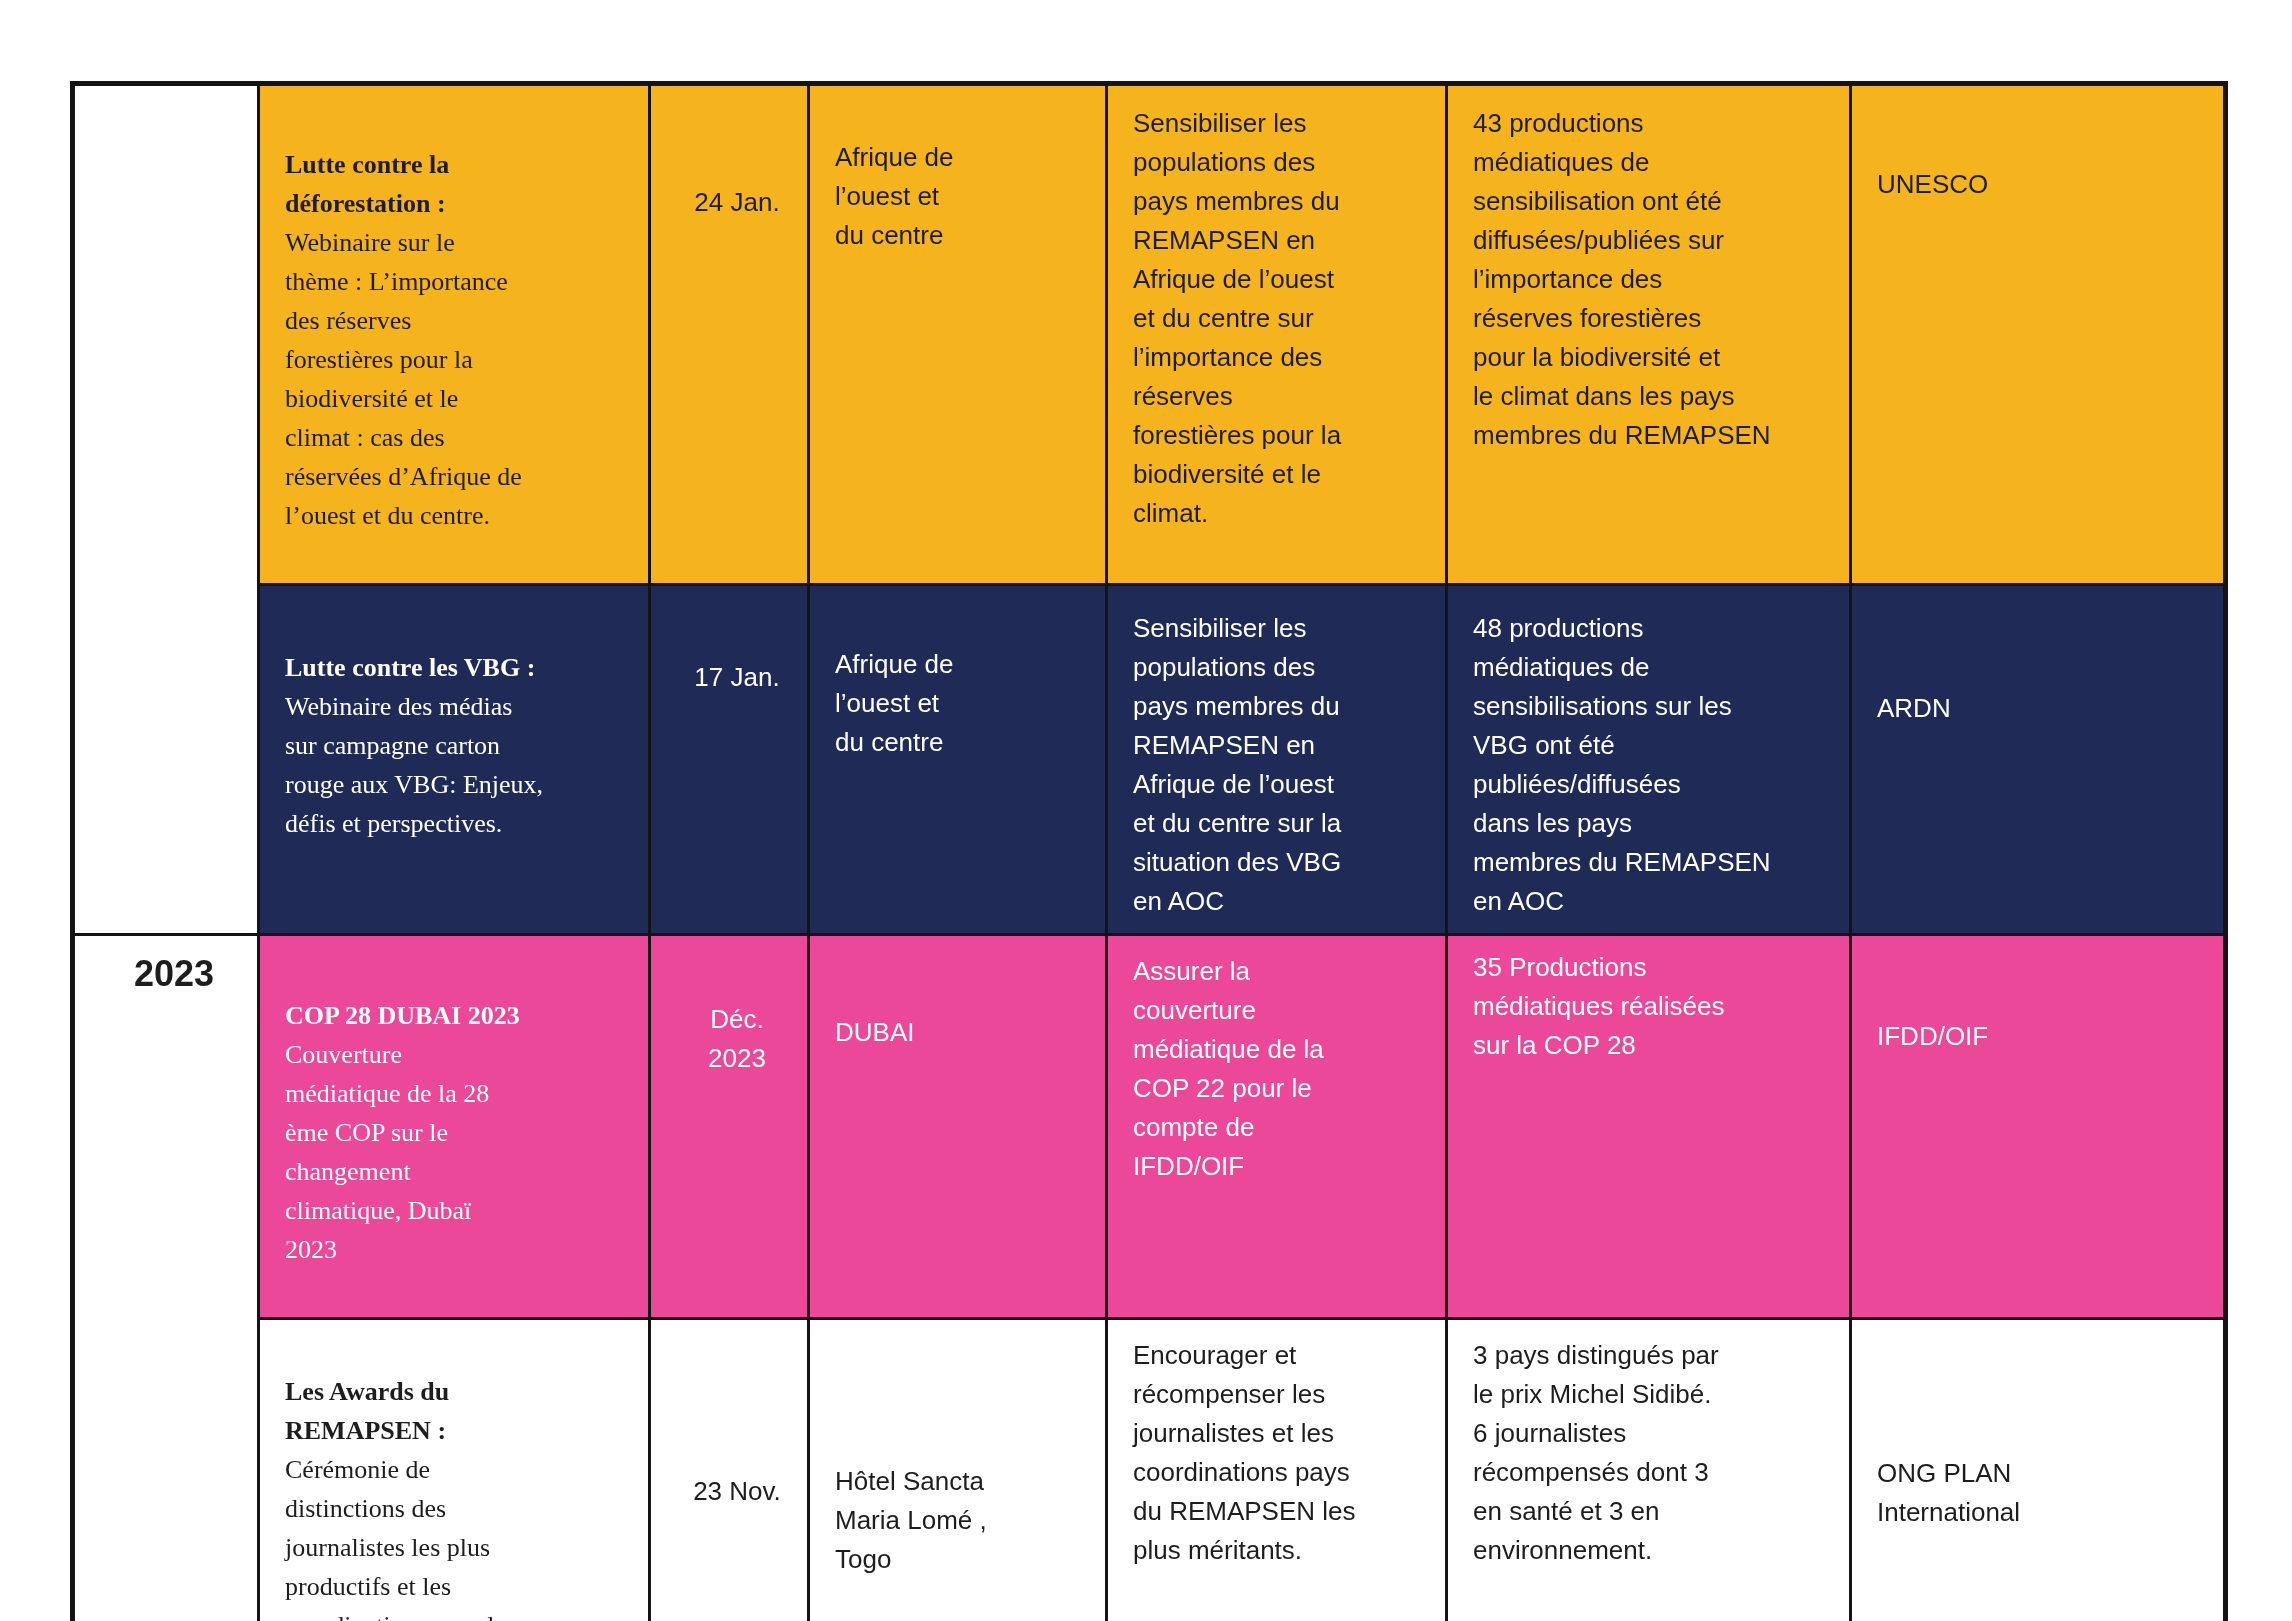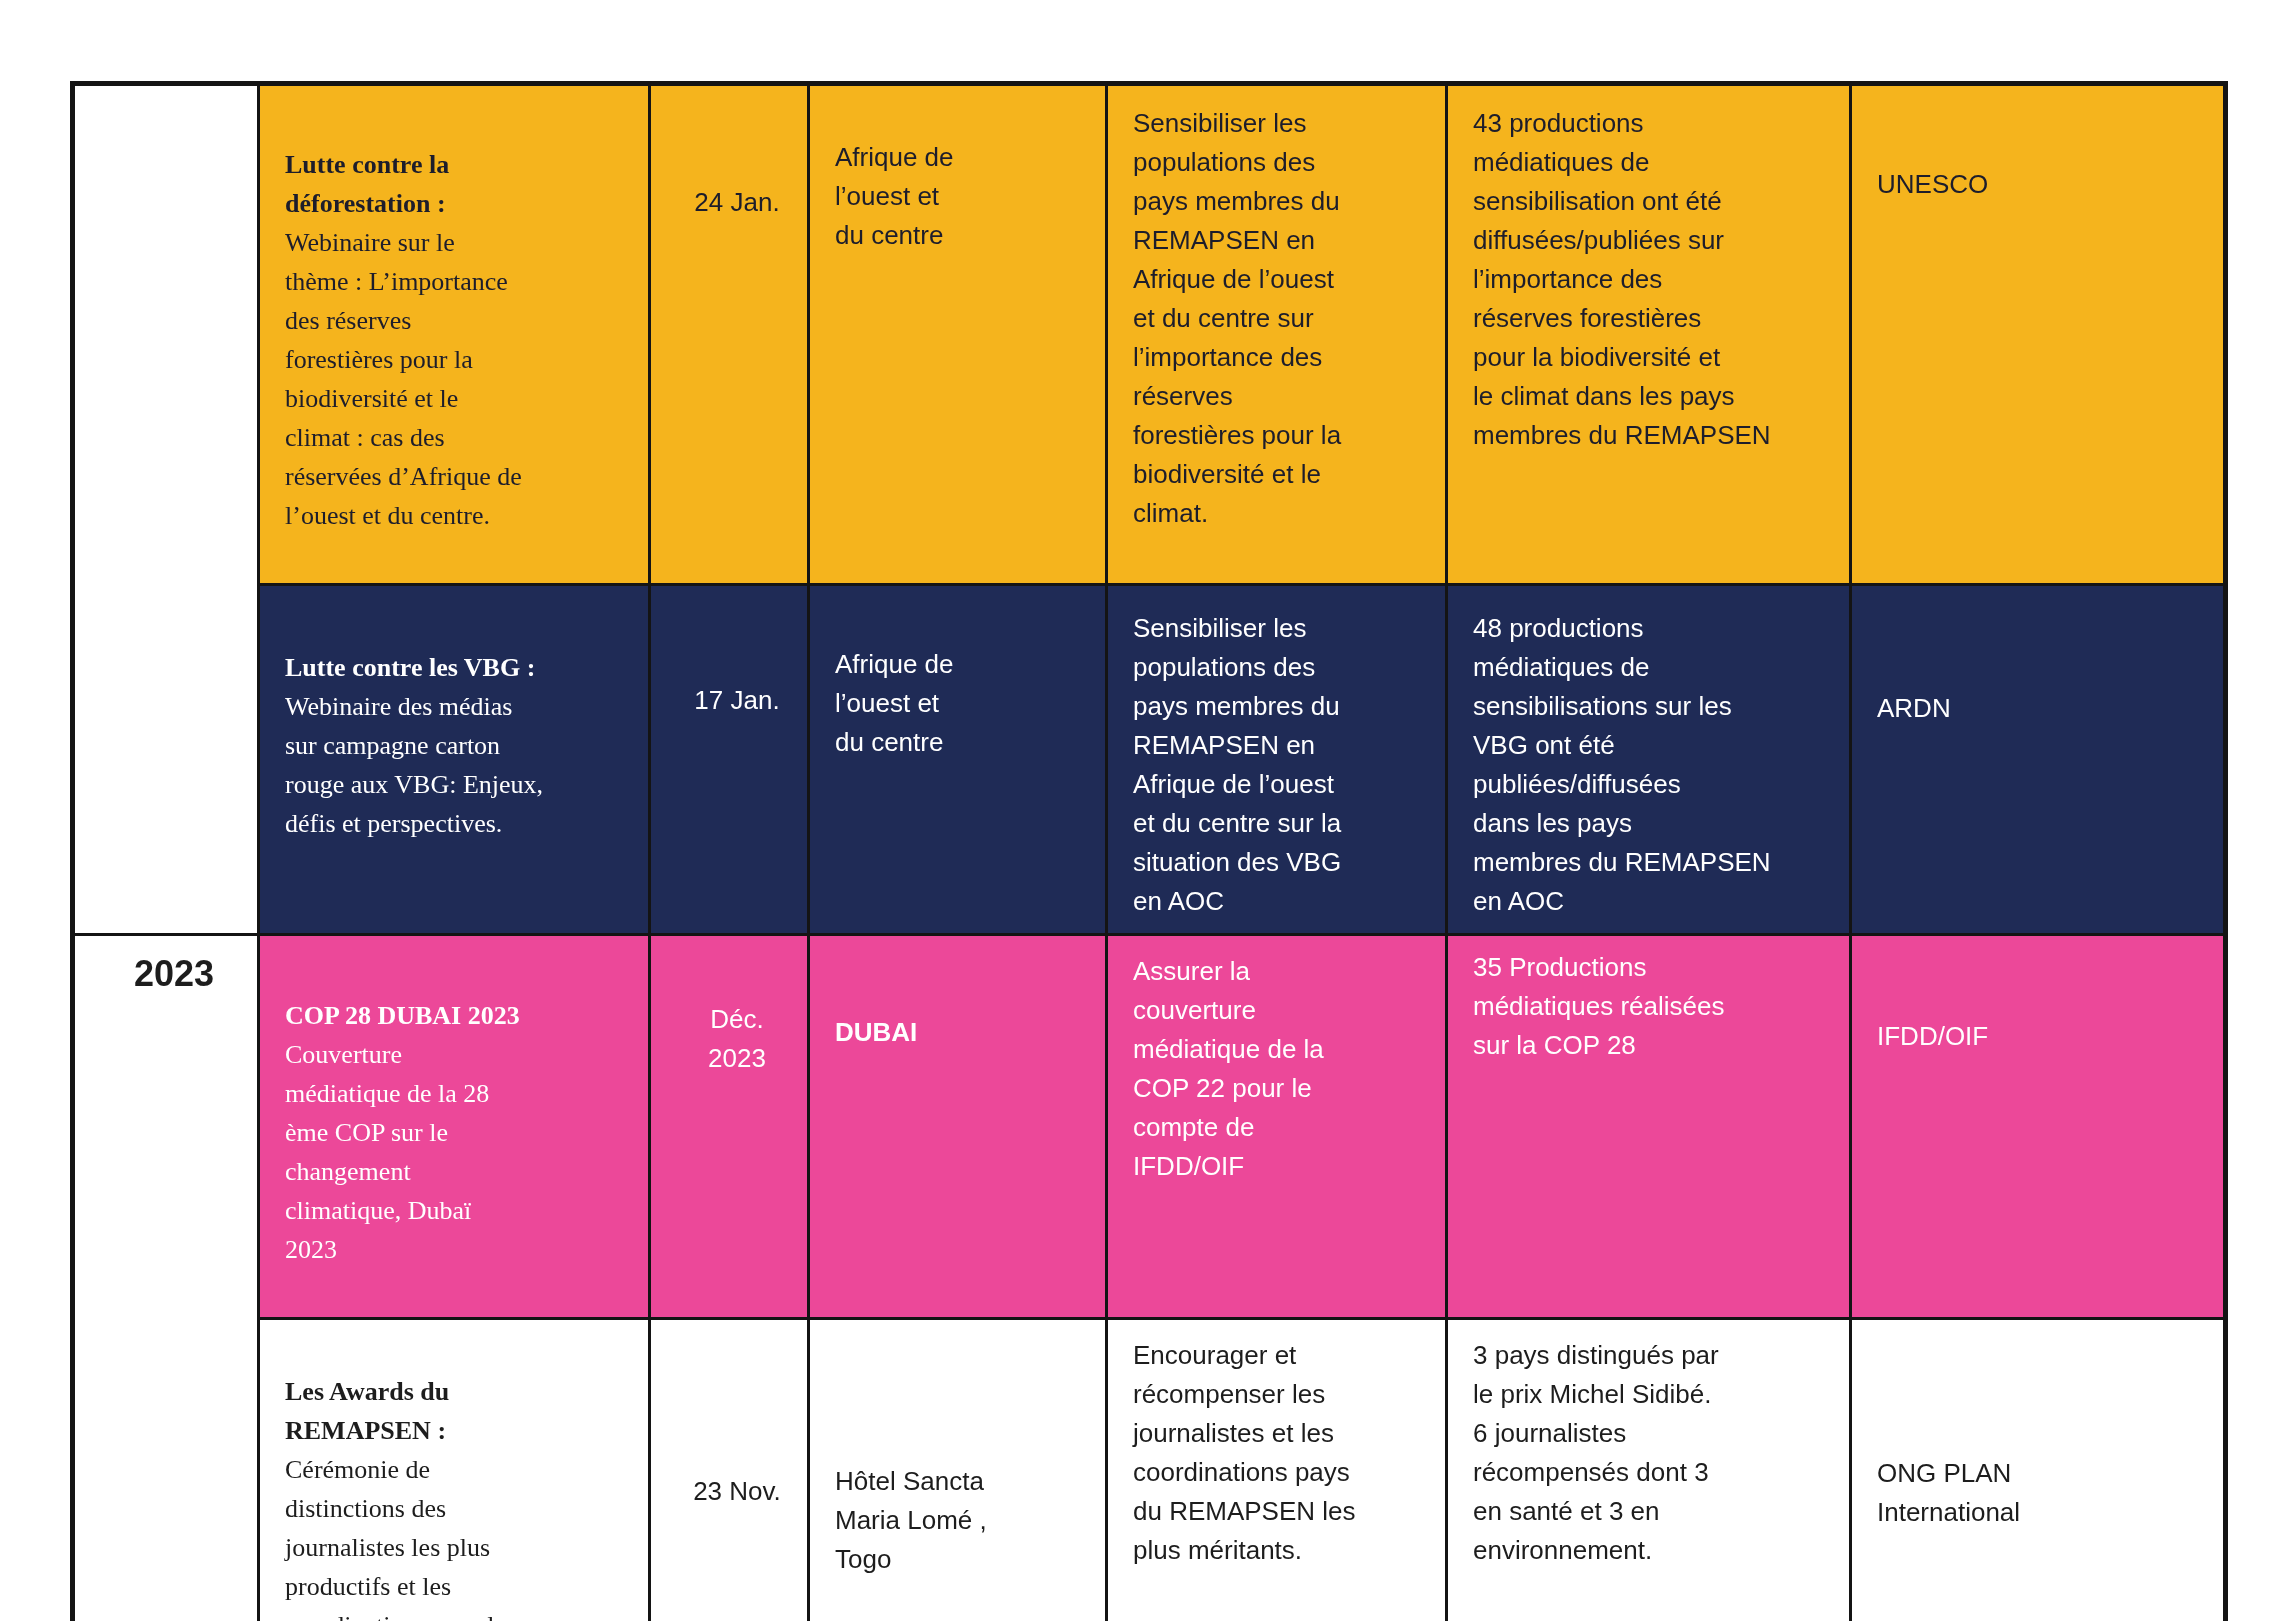--- a/index.html
+++ b/index.html
@@ -58,29 +58,29 @@
 
   
   tr.row0 td.c-act  { padding-top: 19.7px; }
   tr.row0 td.c-date { padding-top: 97px; }
   tr.row0 td.c-loc  { padding-top: 52px; }
   tr.row0 td.c-obj  { padding-top: 18px; }
   tr.row0 td.c-res  { padding-top: 18px; }
   tr.row0 td.c-par  { padding-top: 79px; }
 
   tr.row1 td.c-act  { padding-top: 23px; }
-  tr.row1 td.c-date { padding-top: 95px; }
+  tr.row1 td.c-date { padding-top: 72px; }
   tr.row1 td.c-loc  { padding-top: 59px; }
   tr.row1 td.c-obj  { padding-top: 23px; }
   tr.row1 td.c-res  { padding-top: 23px; }
   tr.row1 td.c-par  { padding-top: 103px; }
 
   tr.row2 td.c-act  { padding-top: 21.5px; }
   tr.row2 td.c-date { padding-top: 64px; }
-  tr.row2 td.c-loc  { padding-top: 77px; font-weight: bold; }
+  tr.row2 td.c-loc  { padding-top: 77px; }
   tr.row2 td.c-obj  { padding-top: 16px; }
   tr.row2 td.c-res  { padding-top: 12px; }
   tr.row2 td.c-par  { padding-top: 81px; }
 
   tr.row3 td.c-act  { padding-top: 12.5px; }
   tr.row3 td.c-date { padding-top: 152px; }
   tr.row3 td.c-loc  { padding-top: 142px; }
   tr.row3 td.c-obj  { padding-top: 16px; }
   tr.row3 td.c-res  { padding-top: 16px; }
   tr.row3 td.c-par  { padding-top: 134px; }

